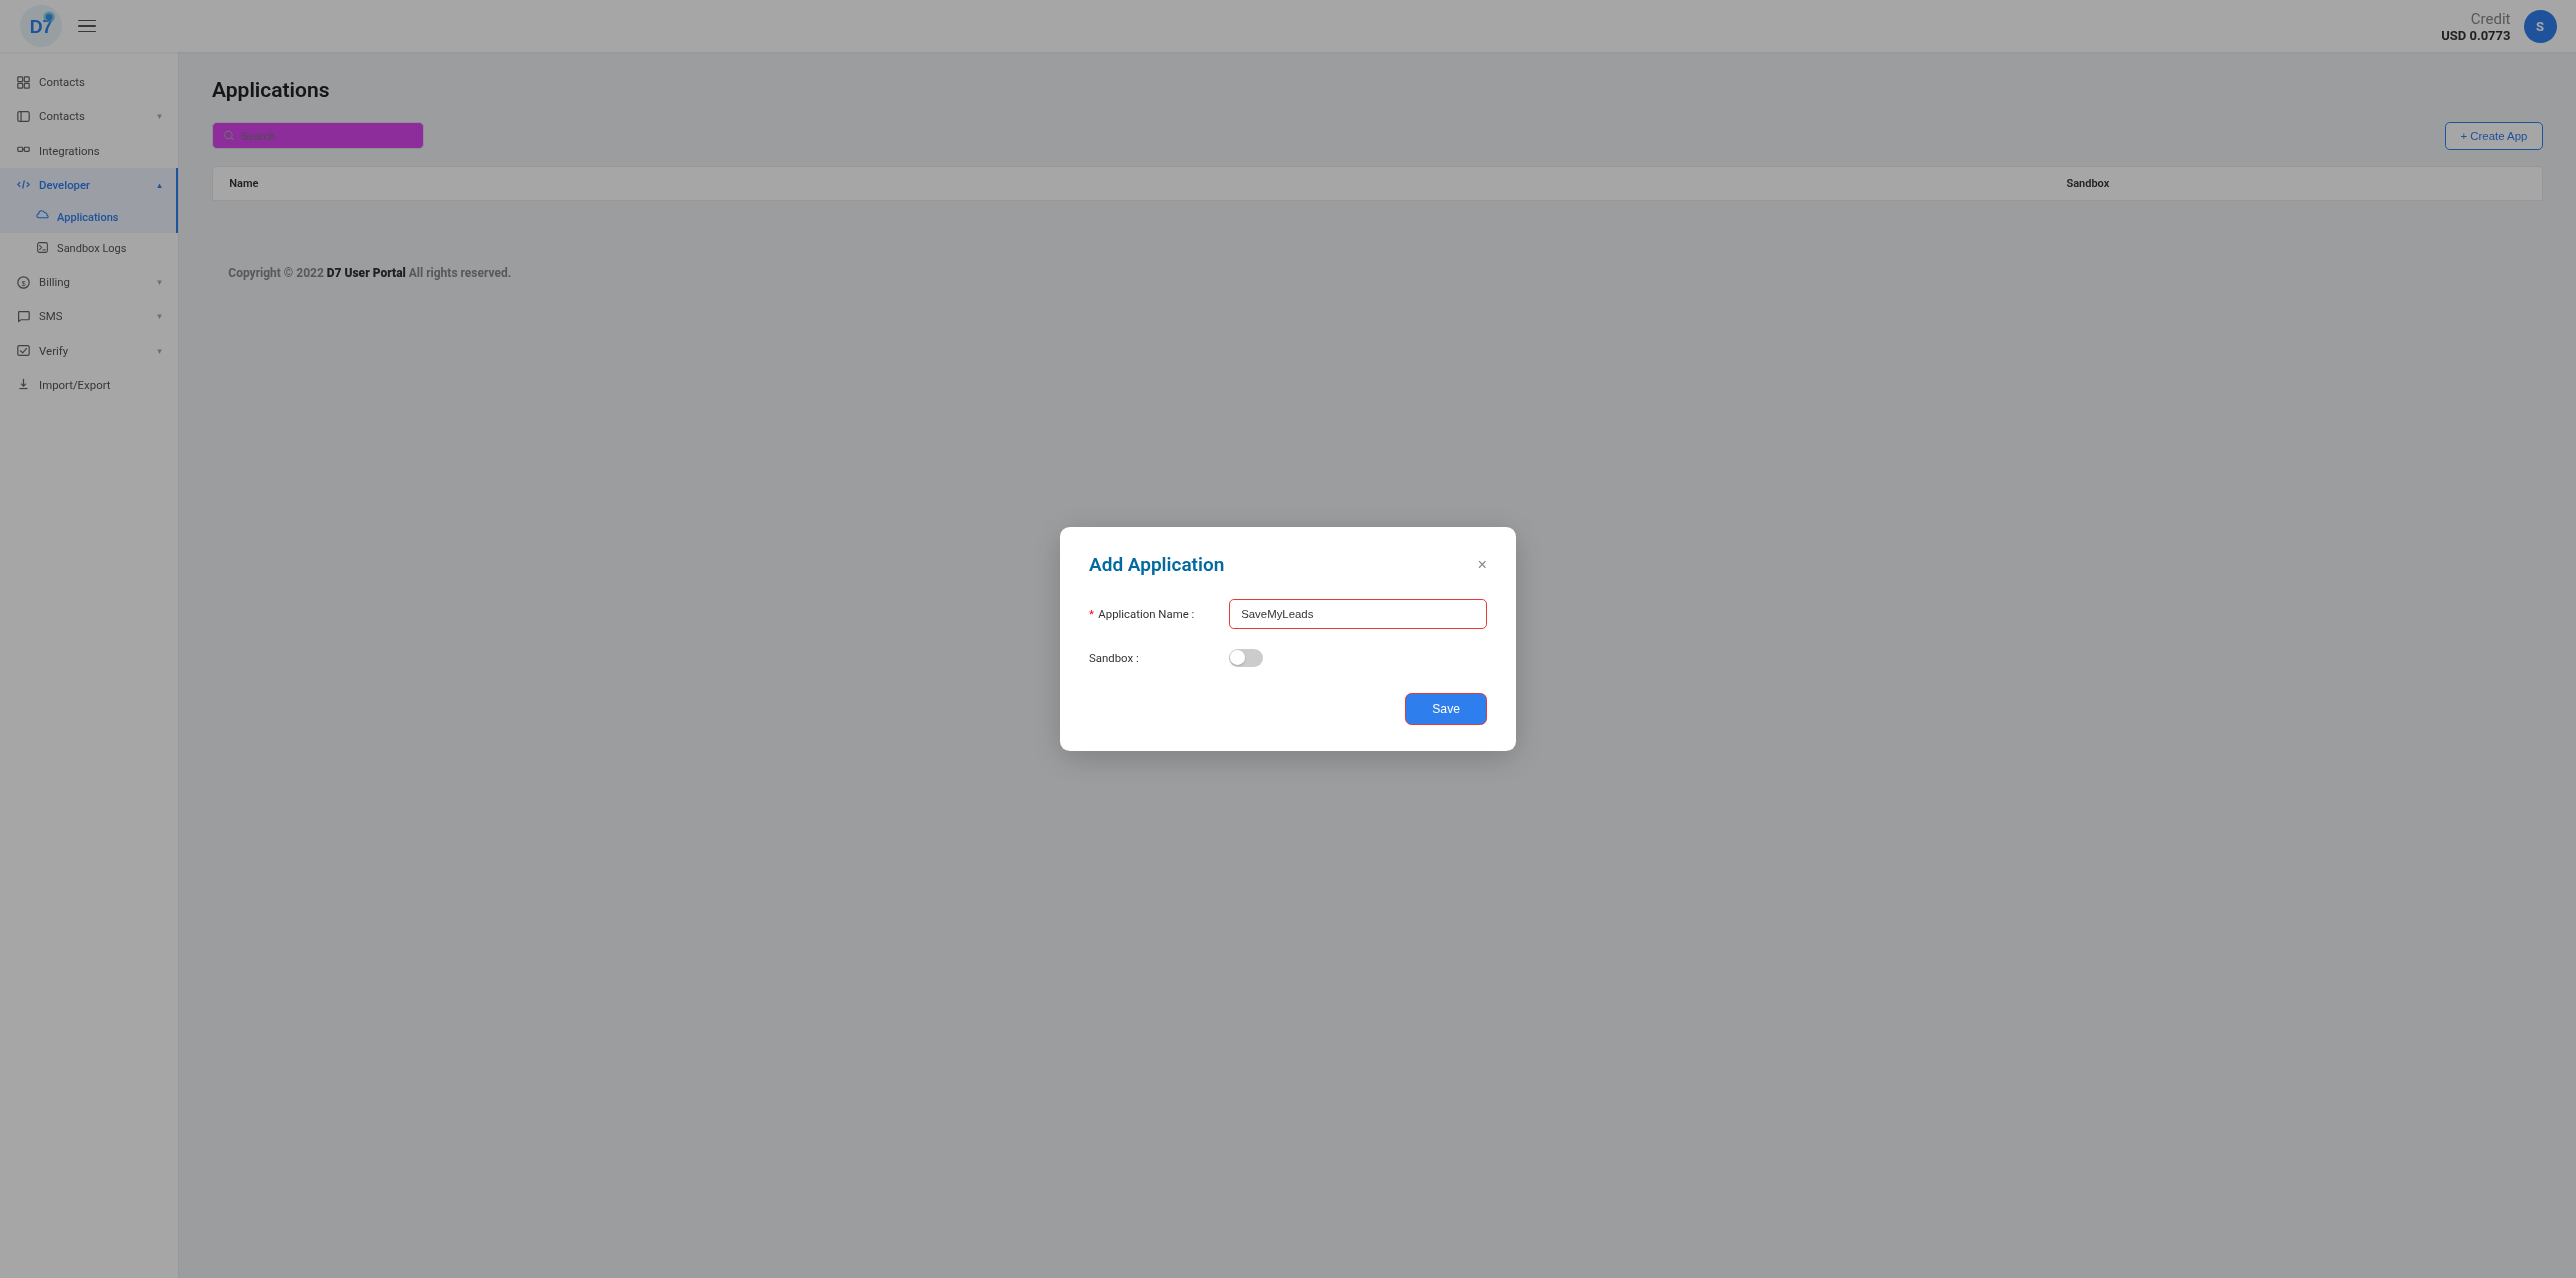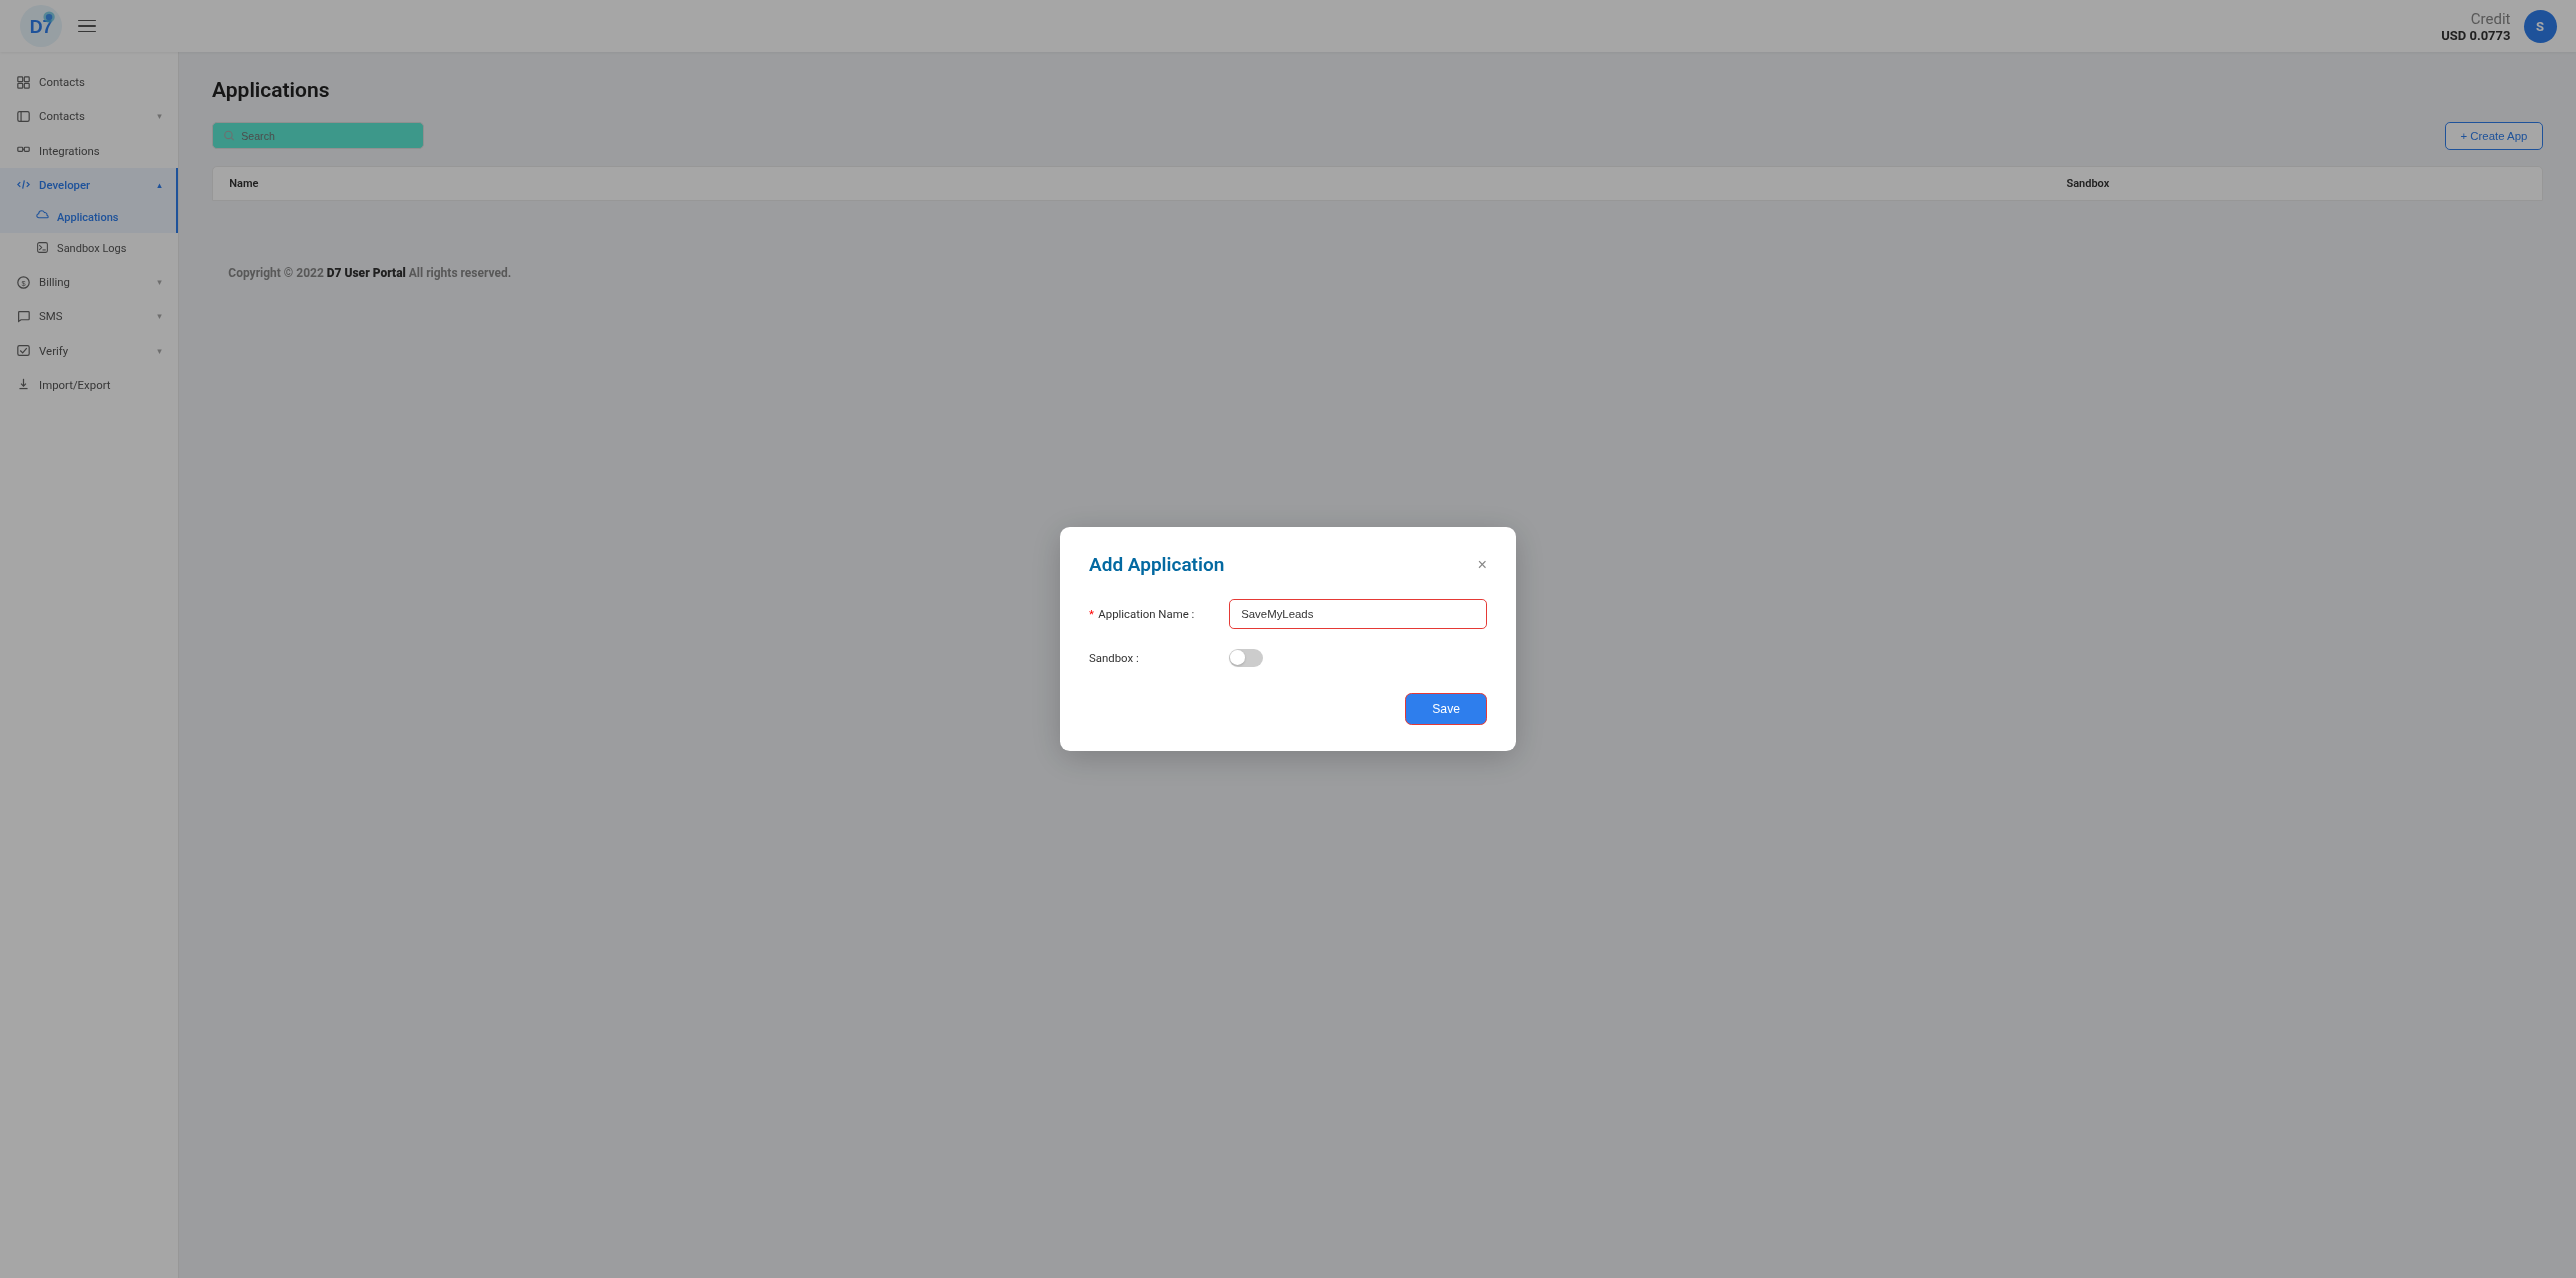--- a/index.html
+++ b/index.html
@@ -170,21 +170,21 @@
     .toolbar {
       display: flex;
       align-items: center;
       justify-content: space-between;
       margin-bottom: 16.3px;
     }
     .search-box {
       display: flex;
       align-items: center;
       gap: 6.5px;
-      background: #5eead4;
+      background: #d946ef;
       border: 0.8px solid #ddd;
       border-radius: 4.9px;
       padding: 6.5px 11.4px;
       width: 212px;
     }
     .search-box input {
       border: none;
       outline: none;
       font-size: 10.6px;
       color: #333;

